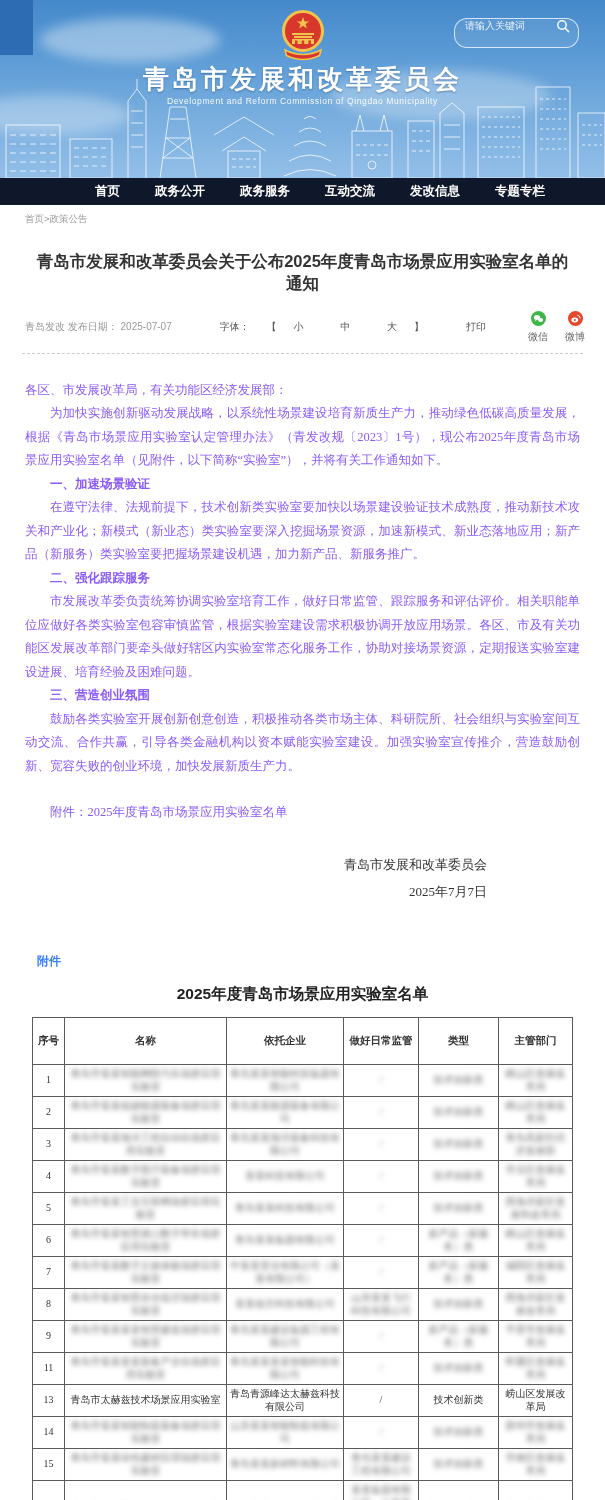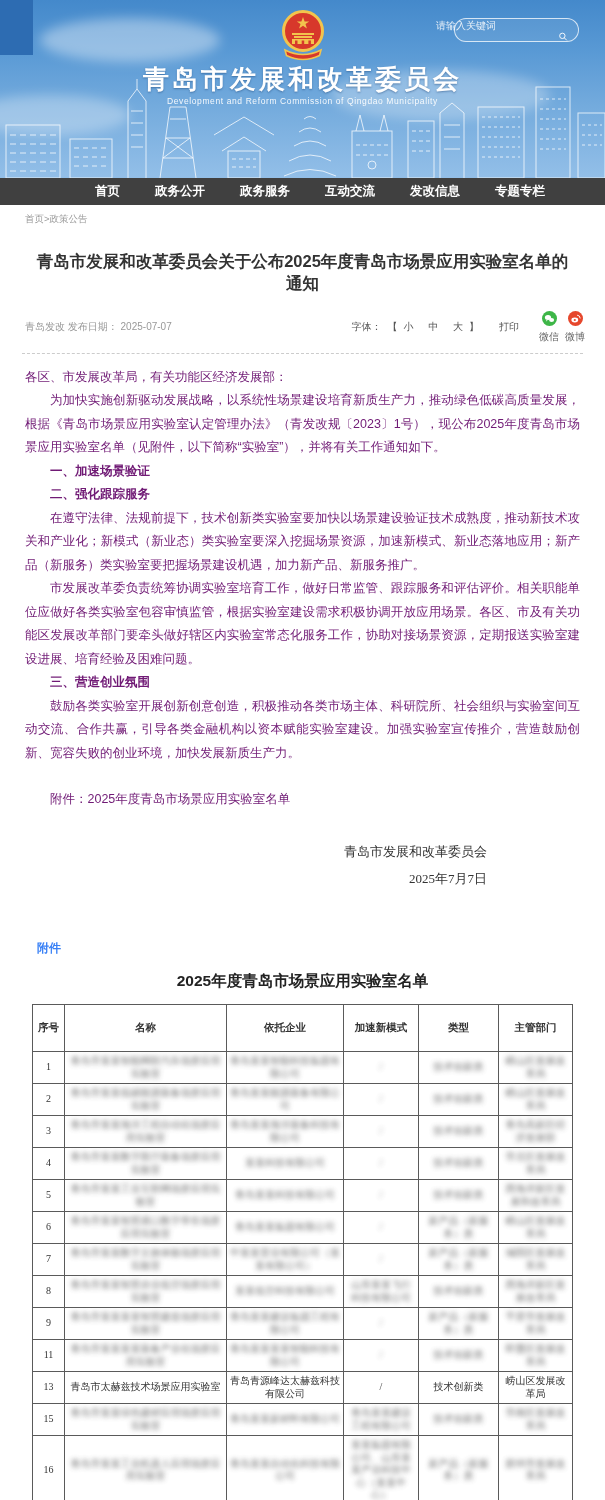--- a/index.html
+++ b/index.html
@@ -21,54 +21,54 @@
   .site-title{
     position:absolute;top:62px;width:100%;text-align:center;margin:0;
     color:#fff;font-size:26px;font-weight:bold;letter-spacing:3px;
     text-shadow:0 1px 2px rgba(20,60,110,.45);
   }
   .site-subtitle{
     position:absolute;top:96px;width:100%;text-align:center;
     color:rgba(255,255,255,.92);font-size:8.5px;letter-spacing:.6px;
   }
   .search-box{
-    position:absolute;right:26px;top:18px;width:125px;height:24px;
+    position:absolute;right:26px;top:18px;width:125px;height:30px;
     border:1px solid rgba(255,255,255,.75);border-radius:13px;
-    display:flex;align-items:flex-end;padding:0 8px;box-sizing:border-box;background:rgba(255,255,255,.08);flex-direction:column;
+    display:flex;align-items:flex-start;padding:0 8px;box-sizing:border-box;background:rgba(255,255,255,.08);
   }
   .search-box input{
     flex:1;min-width:0;background:transparent;border:none;outline:none;
     color:#fff;font-size:10px;font-family:"Liberation Sans",sans-serif;
   }
   .search-box input::placeholder{color:rgba(255,255,255,.85);}
   .skyline{position:absolute;left:0;bottom:0;}
   
   .nav{
-    width:605px;height:27px;background:#404040;display:flex;align-items:center;
+    width:605px;height:27px;background:#0f172a;display:flex;align-items:center;
     justify-content:space-between;padding:0 60px 0 95px;box-sizing:border-box;
   }
   .nav-item{color:#fff;font-size:12.5px;font-weight:bold;cursor:pointer;white-space:nowrap;}
   
   .breadcrumb{margin:8px 0 0 25px;font-size:9.5px;color:#999;}
   
   .article-title{
     margin:24px 30px 0;text-align:center;color:#333;
     font-size:16.5px;font-weight:bold;line-height:1.35;
   }
   .meta-row{
     margin:16px 20px 0 25px;display:flex;justify-content:space-between;align-items:center;
     font-size:10px;color:#999;
   }
-  .meta-right{display:flex;align-items:center;gap:6px;color:#555;}
+  .meta-right{display:flex;align-items:center;gap:17px;color:#555;}
   .meta-right .gap{width:8px;}
   .share{display:flex;align-items:center;gap:4px;color:#666;cursor:pointer;flex-direction:column;}
   .divider{margin:9px 22px 0;border-top:1px dashed #ccc;height:0;}
   .article-body{
-    margin:12px 25px 0;color:#701a75;font-size:12.5px;line-height:23.5px;
-    font-family:Liberation Sans, sans-serif;text-align:justify;
+    margin:25px 25px 0;color:#8b5cf6;font-size:12.5px;line-height:23.5px;
+    font-family:Liberation Serif, serif;text-align:justify;
   }
   .article-body p{margin:0;}
   .para.indent{text-indent:2em;}
   .para.heading{text-indent:2em;font-weight:bold;}
   .attachment-line{margin-top:23px;text-indent:2em;}
   .signature-block{margin:26px 118px 0 0;text-align:right;font-family:"Liberation Serif",serif;color:#333;font-size:13px;line-height:27px;}
   
   .attach-label{margin:48px 0 0 37px;font-size:12px;font-weight:bold;color:#3b82f6;}
   .table-title{margin:14px 13px 0;text-align:center;font-size:15.5px;font-weight:bold;color:#222;}
   table.labs{
@@ -237,22 +237,22 @@
     </span>
   </div>
 </div>
 
 <div class="divider"></div>
 
 <div class="article-body">
     <p class="para plain">各区、市发展改革局，有关功能区经济发展部：</p>
     <p class="para indent">为加快实施创新驱动发展战略，以系统性场景建设培育新质生产力，推动绿色低碳高质量发展，根据《青岛市场景应用实验室认定管理办法》（青发改规〔2023〕1号），现公布2025年度青岛市场景应用实验室名单（见附件，以下简称“实验室”），并将有关工作通知如下。</p>
     <p class="para heading">一、加速场景验证</p>
+    <p class="para indent">在遵守法律、法规前提下，技术创新类实验室要加快以场景建设验证技术成熟度，推动新技术攻关和产业化；新模式（新业态）类实验室要深入挖掘场景资源，加速新模式、新业态落地应用；新产品（新服务）类实验室要把握场景建设机遇，加力新产品、新服务推广。</p>
     <p class="para heading">二、强化跟踪服务</p>
-    <p class="para indent">在遵守法律、法规前提下，技术创新类实验室要加快以场景建设验证技术成熟度，推动新技术攻关和产业化；新模式（新业态）类实验室要深入挖掘场景资源，加速新模式、新业态落地应用；新产品（新服务）类实验室要把握场景建设机遇，加力新产品、新服务推广。</p>
     <p class="para indent">市发展改革委负责统筹协调实验室培育工作，做好日常监管、跟踪服务和评估评价。相关职能单位应做好各类实验室包容审慎监管，根据实验室建设需求积极协调开放应用场景。各区、市及有关功能区发展改革部门要牵头做好辖区内实验室常态化服务工作，协助对接场景资源，定期报送实验室建设进展、培育经验及困难问题。</p>
     <p class="para heading">三、营造创业氛围</p>
     <p class="para indent">鼓励各类实验室开展创新创意创造，积极推动各类市场主体、科研院所、社会组织与实验室间互动交流、合作共赢，引导各类金融机构以资本赋能实验室建设。加强实验室宣传推介，营造鼓励创新、宽容失败的创业环境，加快发展新质生产力。</p>
   </div>
 
 <div class="article-body attachment-line">附件：2025年度青岛市场景应用实验室名单</div>
 
 <div class="signature-block">
   <div>青岛市发展和改革委员会</div>
   <div>2025年7月7日</div>
@@ -268,21 +268,21 @@
       <col style="width:117px">
     <col style="width:75px">
       <col style="width:80px">
       <col style="width:74px">
   </colgroup>
   <thead>
     <tr>
       <th>序号</th>
       <th>名称</th>
       <th>依托企业</th>
-      <th>加速新模式</th>
+      <th>做好日常监管</th>
       <th>类型</th>
       <th>主管部门</th>
     </tr>
   </thead>
   <tbody id="labs-body">
       <tr class="blurred">
         <td class="seq">1</td>
         <td>青岛市某某智能网联汽车场景应用实验室</td>
         <td>青岛某某智能科技集团有限公司</td>
         <td>/</td>
@@ -361,20 +361,28 @@
         <td>技术创新类</td>
         <td>即墨区发展改革局</td>
       </tr>
       <tr>
         <td class="seq">13</td>
         <td>青岛市太赫兹技术场景应用实验室</td>
         <td>青岛青源峰达太赫兹科技有限公司</td>
         <td>/</td>
         <td>技术创新类</td>
         <td>崂山区发展改革局</td>
+      </tr>
+      <tr class="blurred">
+        <td class="seq">14</td>
+        <td>青岛市某某智能制造装备场景应用实验室</td>
+        <td>山东某某智能制造有限公司</td>
+        <td>/</td>
+        <td>技术创新类</td>
+        <td>胶州市发展改革局</td>
       </tr>
       <tr class="blurred">
         <td class="seq">15</td>
         <td>青岛市某某绿色建材应用场景应用实验室</td>
         <td>青岛某某新材料有限公司</td>
         <td>青岛某某建设工程有限公司</td>
         <td>技术创新类</td>
         <td>市南区发展改革局</td>
       </tr>
       <tr class="blurred">

